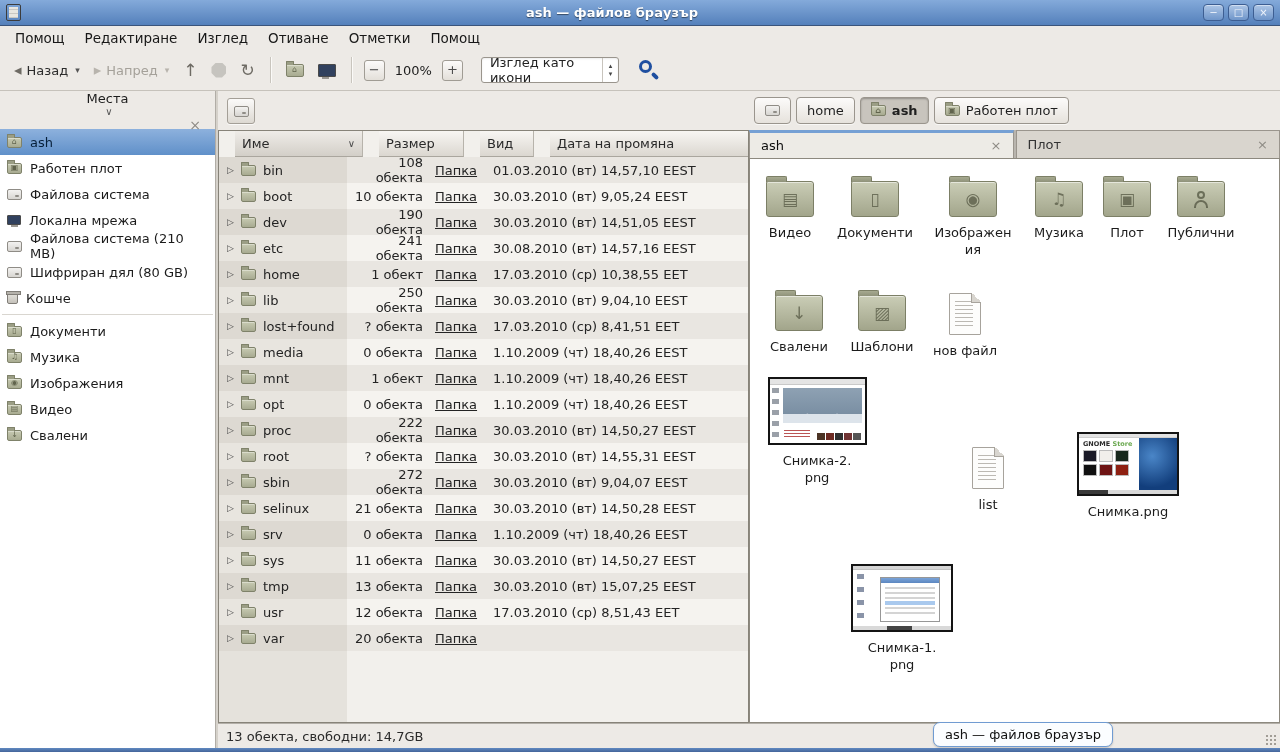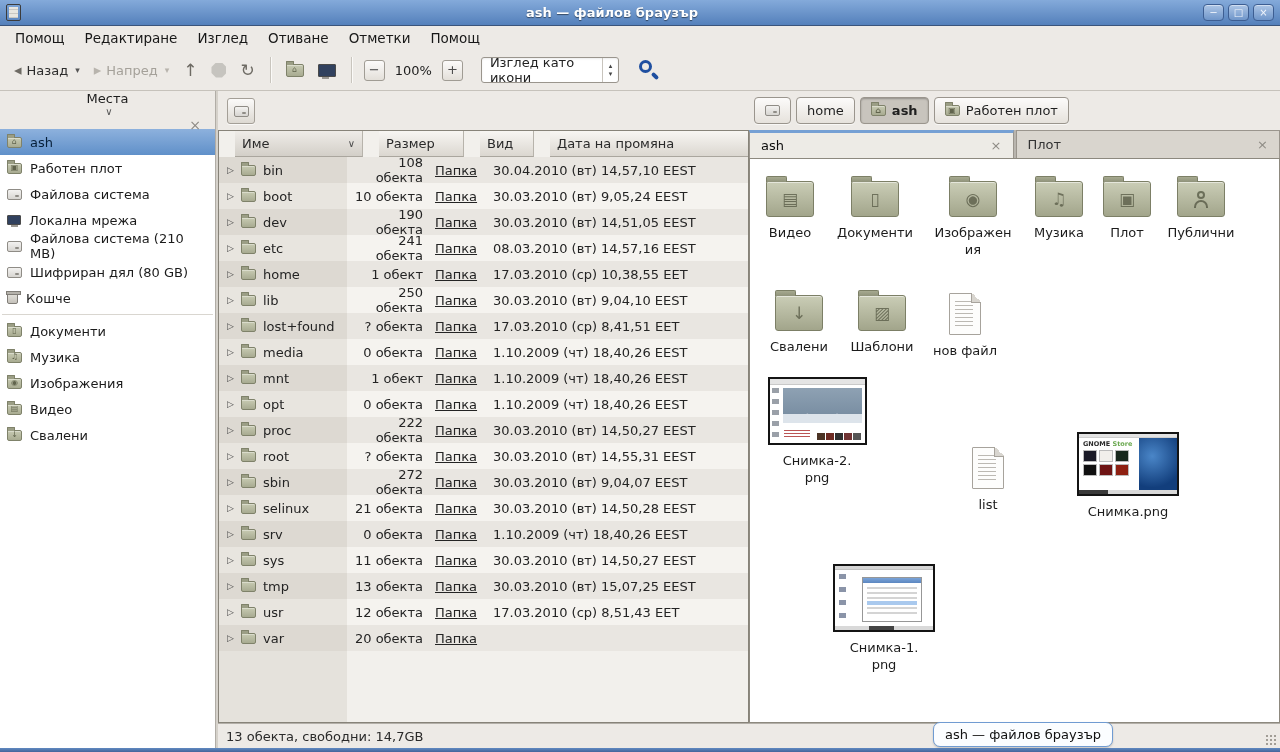--- a/index.html
+++ b/index.html
@@ -350,21 +350,21 @@
         </div>
       <div class="tbody" id="tree-rows">
           <div class="trow even">
             <div class="tname">
               <span class="texp">▷</span>
               <span class="mi mi-folder"></span>
               <span class="tlabel">bin</span>
             </div>
             <div class="tsize">108 обекта</div>
             <div class="ttype">Папка</div>
-            <div class="tdate">30.04.2010 (вт) 14,57,10 EEST</div>
+            <div class="tdate">01.03.2010 (вт) 14,57,10 EEST</div>
           </div>
           <div class="trow odd">
             <div class="tname">
               <span class="texp">▷</span>
               <span class="mi mi-folder"></span>
               <span class="tlabel">boot</span>
             </div>
             <div class="tsize">10 обекта</div>
             <div class="ttype">Папка</div>
             <div class="tdate">30.03.2010 (вт) 9,05,24 EEST</div>
@@ -380,21 +380,21 @@
             <div class="tdate">30.03.2010 (вт) 14,51,05 EEST</div>
           </div>
           <div class="trow odd">
             <div class="tname">
               <span class="texp">▷</span>
               <span class="mi mi-folder"></span>
               <span class="tlabel">etc</span>
             </div>
             <div class="tsize">241 обекта</div>
             <div class="ttype">Папка</div>
-            <div class="tdate">08.03.2010 (вт) 14,57,16 EEST</div>
+            <div class="tdate">30.08.2010 (вт) 14,57,16 EEST</div>
           </div>
           <div class="trow even">
             <div class="tname">
               <span class="texp">▷</span>
               <span class="mi mi-folder"></span>
               <span class="tlabel">home</span>
             </div>
             <div class="tsize">1 обект</div>
             <div class="ttype">Папка</div>
             <div class="tdate">17.03.2010 (ср) 10,38,55 EET</div>
@@ -694,21 +694,21 @@
                 <i></i>
               </div>
             </div>
             <div class="st-right"></div>
             <div class="st-bot"></div>
           </div>
           <div class="ivlabel">
             <div>Снимка.png</div>
           </div>
         </div>
-        <div class="ivitem" style="left: 79px; top: 405px;">
+        <div class="ivitem" style="left: 97px; top: 405px;">
           <div class="thumb thumb-desktop" style="width: 102px; height: 68px;">
             <div class="dk-top"></div>
             <div class="dk-icons"></div>
             <div class="dk-win">
               <div class="dk-title"></div>
               <div class="dk-lines"></div>
               <div class="dk-selrow"></div>
             </div>
             <div class="dk-bot"></div>
           </div>

